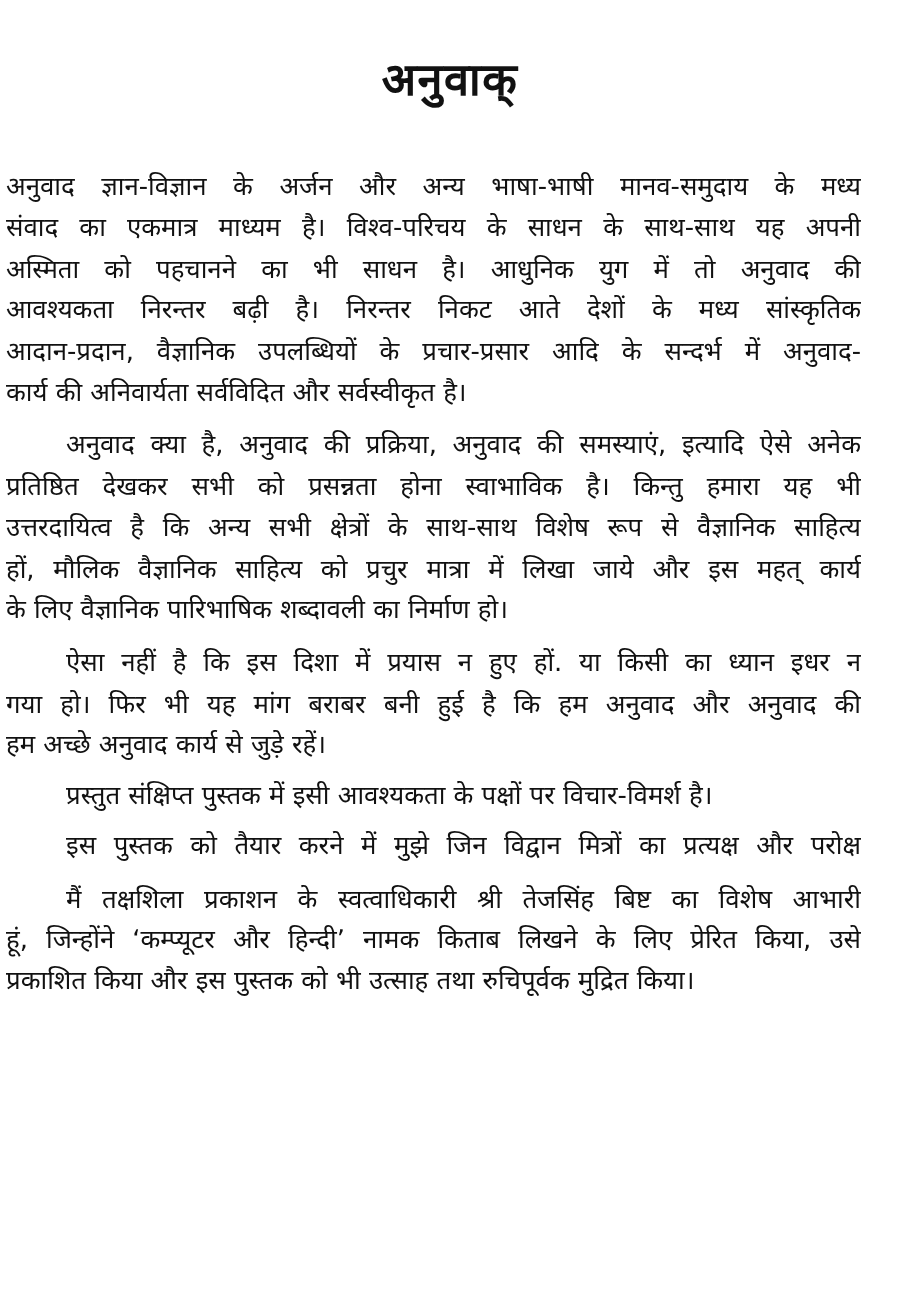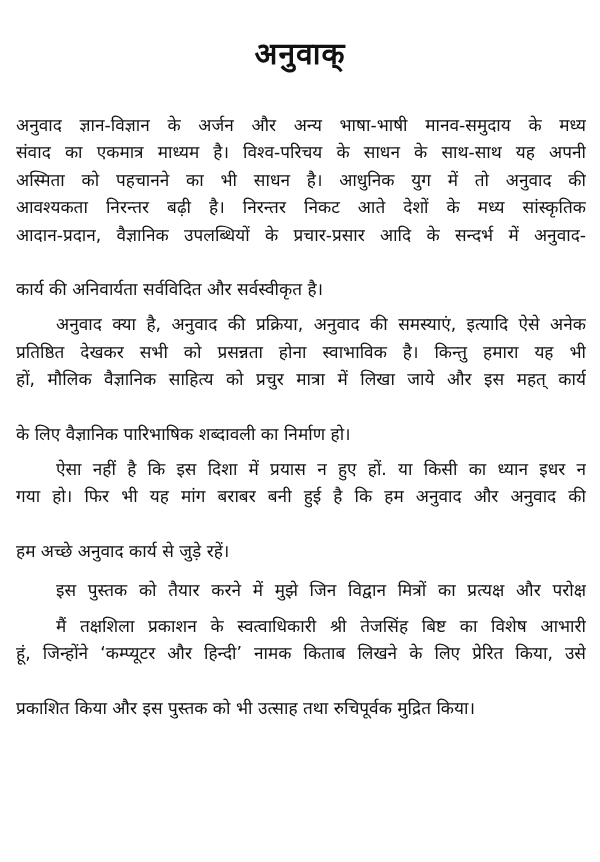--- a/index.html
+++ b/index.html
@@ -30,41 +30,40 @@
       width: 600px;
       top: 34px;
       text-align: center;
       font-size: 30px;
       font-weight: bold;
       letter-spacing: 1px;
       line-height: 40px;
     }
     .body-text {
       position: absolute;
-      left: 16px;
+      left: 4px;
       top: 112px;
       width: 570px;
       font-size: 17.2px;
       line-height: 27.4px;
     }
     .para {
       margin: 0;
       text-align: justify;
       text-align-last: left;
     }
     .line {
       display: block;
       white-space: nowrap;
       overflow: hidden;
       text-align: justify;
       text-align-last: justify;
     }
     .line.last {
       text-align-last: left;
-      margin-top: 27px;
     }
     .gap-s { height: 6px; }
     .gap-m { height: 8px; }
   </style>
 </head>
 <body>
 
 <div class="page">
   <div class="title">अनुवाक्</div>
 
@@ -76,32 +75,36 @@
       <span class="line">अस्मिता को पहचानने का भी साधन है। आधुनिक युग में तो अनुवाद की</span>
       <span class="line">आवश्यकता निरन्तर बढ़ी है। निरन्तर निकट आते देशों के मध्य सांस्कृतिक</span>
       <span class="line">आदान-प्रदान, वैज्ञानिक उपलब्धियों के प्रचार-प्रसार आदि के सन्दर्भ में अनुवाद-</span>
       <span class="line last">कार्य की अनिवार्यता सर्वविदित और सर्वस्वीकृत है।</span>
     </p>
     <div class="gap-m"></div>
 
     <p class="para">
       <span class="line" style="padding-left:40px">अनुवाद क्या है, अनुवाद की प्रक्रिया, अनुवाद की समस्याएं, इत्यादि ऐसे अनेक</span>
       <span class="line">प्रतिष्ठित देखकर सभी को प्रसन्नता होना स्वाभाविक है। किन्तु हमारा यह भी</span>
+      <span class="line">उत्तरदायित्व है कि अन्य सभी क्षेत्रों के साथ-साथ विशेष रूप से वैज्ञानिक साहित्य</span>
       <span class="line">हों, मौलिक वैज्ञानिक साहित्य को प्रचुर मात्रा में लिखा जाये और इस महत् कार्य</span>
       <span class="line last">के लिए वैज्ञानिक पारिभाषिक शब्दावली का निर्माण हो।</span>
     </p>
     <div class="gap-m"></div>
 
     <p class="para">
       <span class="line" style="padding-left:40px">ऐसा नहीं है कि इस दिशा में प्रयास न हुए हों. या किसी का ध्यान इधर न</span>
       <span class="line">गया हो। फिर भी यह मांग बराबर बनी हुई है कि हम अनुवाद और अनुवाद की</span>
       <span class="line last">हम अच्छे अनुवाद कार्य से जुड़े रहें।</span>
     </p>
     <div class="gap-s"></div>
 
+    <p class="para">
+      <span class="line last" style="padding-left:40px">प्रस्तुत संक्षिप्त पुस्तक में इसी आवश्यकता के पक्षों पर विचार-विमर्श है।</span>
+    </p>
     <div class="gap-s"></div>
 
     <p class="para">
       <span class="line" style="padding-left:40px">इस पुस्तक को तैयार करने में मुझे जिन विद्वान मित्रों का प्रत्यक्ष और परोक्ष</span>
     </p>
     <div class="gap-m"></div>
 
     <p class="para">
       <span class="line" style="padding-left:40px">मैं तक्षशिला प्रकाशन के स्वत्वाधिकारी श्री तेजसिंह बिष्ट का विशेष आभारी</span>
       <span class="line">हूं, जिन्होंने ‘कम्प्यूटर और हिन्दी’ नामक किताब लिखने के लिए प्रेरित किया, उसे</span>

